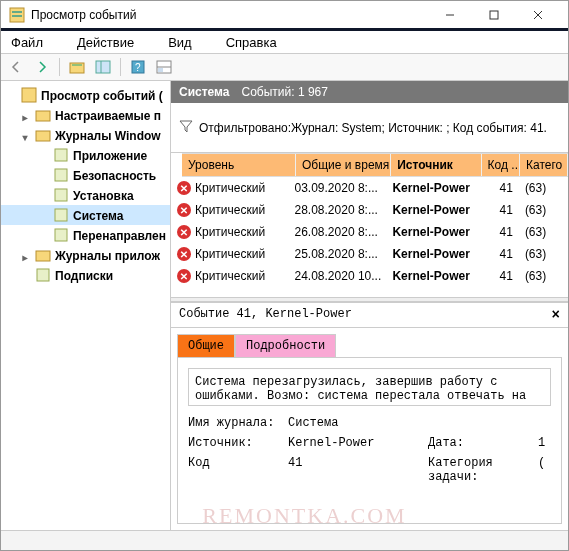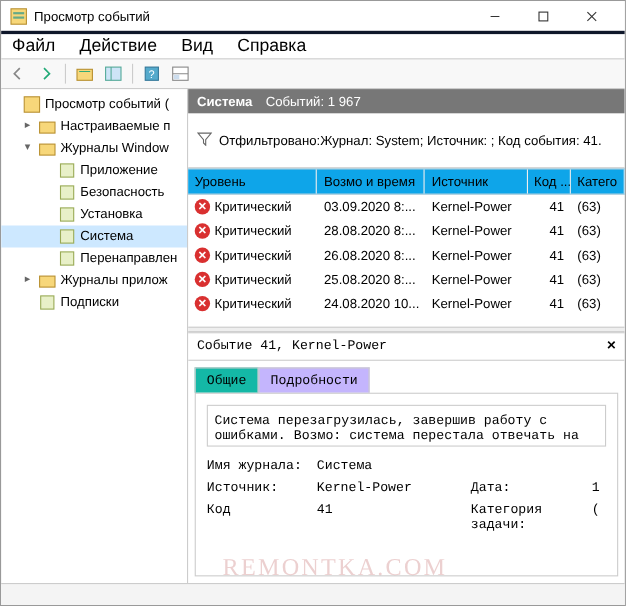--- a/index.html
+++ b/index.html
@@ -2,54 +2,54 @@
 <html><head>
 <meta charset="utf-8">
 <style>
 * { box-sizing: border-box; margin: 0; padding: 0; }
 body { font-family: "Segoe UI", Tahoma, sans-serif; font-size: 12px; background: #fff; width: 569px; height: 551px; overflow: hidden; border: 1px solid #999; }
 .titlebar { height: 30px; display: flex; align-items: center; padding: 0 8px; background: #fff; border-bottom: 3px solid #0f172a; }
 .titlebar .icon { width: 16px; height: 16px; margin-right: 6px; }
 .titlebar .title { flex: 1; font-size: 12px; }
 .winbtns { display: flex; gap: 0; }
 .winbtn { width: 44px; height: 28px; display: flex; align-items: center; justify-content: center; font-size: 10px; color: #333; }
-.menubar { height: 22px; display: flex; align-items: center; padding: 0 6px; gap: 14px; font-size: 16px; }
+.menubar { height: 22px; display: flex; align-items: center; padding: 0 6px; gap: 26px; font-size: 13px; }
 .menubar span { padding: 2px 4px; }
 .toolbar { height: 28px; border-top: 1px solid #ccc; border-bottom: 1px solid #ccc; display: flex; align-items: center; padding: 0 4px; gap: 4px; background: #f8f8f8; }
 .tbtn { width: 22px; height: 22px; display: flex; align-items: center; justify-content: center; border: 1px solid transparent; }
 .tsep { width: 1px; height: 18px; background: #ccc; margin: 0 2px; }
 .main { display: flex; height: calc(100% - 30px - 22px - 28px - 20px); }
 .tree { width: 170px; border-right: 1px solid #ccc; padding: 4px 0; overflow: hidden; }
-.tnode { display: flex; align-items: flex-start; padding: 2px 4px; white-space: nowrap; }
+.tnode { display: flex; align-items: flex-end; padding: 2px 4px; white-space: nowrap; font-weight: bold; }
 .tnode .exp { width: 12px; text-align: center; color: #666; font-size: 10px; }
 .tnode .ticon { width: 16px; height: 16px; margin: 0 4px; flex-shrink: 0; }
 .tnode.sel { background: #cde8ff; }
 .indent1 { padding-left: 18px; }
 .indent2 { padding-left: 36px; }
 .right { flex: 1; display: flex; flex-direction: column; overflow: hidden; }
 .hdr { background: #777; color: #fff; padding: 4px 8px; font-size: 12px; display: flex; gap: 12px; }
 .filterbar { padding: 16px 8px; border-bottom: 1px solid #ccc; display: flex; align-items: center; gap: 6px; }
 .grid { flex: 0 0 auto; }
-.ghead { display: flex; background: #0ea5e9; border-bottom: 1px solid #ddd; border-top: 1px solid #ddd; }
+.ghead { display: flex; background: #fdba74; border-bottom: 1px solid #ddd; border-top: 1px solid #ddd; margin-left: 11px; }
 .ghead > div { padding: 4px 6px; border-right: 1px solid #eee; font-size: 12px; white-space: nowrap; overflow: hidden; }
 .gbody { height: 120px; overflow-y: auto; }
 .grow { display: flex; padding: 2px 0; align-items: center; }
 .grow > div { padding: 2px 6px; font-size: 12px; white-space: nowrap; overflow: hidden; }
 .c0 { width: 120px; display: flex; align-items: center; gap: 4px; }
 .c1 { width: 100px; }
-.c2 { width: 95px; }
+.c2 { width: 95px; font-weight: bold; }
 .c3 { width: 40px; text-align: right; }
 .c4 { width: 50px; }
 .erricon { width: 14px; height: 14px; border-radius: 50%; background: #d93030; display: inline-flex; align-items: center; justify-content: center; color: #fff; font-size: 10px; font-weight: bold; flex-shrink: 0; }
 .splitter { height: 5px; background: #eee; border-top: 1px solid #ccc; border-bottom: 1px solid #ccc; }
 .detail { flex: 1; border-top: 1px solid #ccc; display: flex; flex-direction: column; overflow: hidden; font-family: Liberation Mono, monospace; }
 .dheader { padding: 4px 8px; display: flex; justify-content: space-between; border-bottom: 1px solid #ccc; font-size: 12px; }
 .tabs { display: flex; padding: 6px 6px 0 6px; gap: 0; }
-.tab { padding: 4px 10px; background: #14b8a6; border: 1px solid #ccc; border-bottom: none; font-size: 12px; }
-.tab.inactive { background: #c4b5fd; border-top: 1px solid #ccc; }
+.tab { padding: 4px 10px; background: #f97316; border: 1px solid #ccc; border-bottom: none; font-size: 12px; }
+.tab.inactive { background: #f9a8d4; border-top: 1px solid #ccc; }
 .tabbody { border: 1px solid #ccc; margin: 0 6px 6px 6px; padding: 10px; flex: 1; overflow: hidden; }
 .desc { border: 1px solid #ccc; padding: 6px; margin-bottom: 10px; font-size: 12px; height: 38px; overflow: hidden; }
 .props { display: grid; grid-template-columns: 100px 140px 110px 30px; row-gap: 6px; font-size: 12px; }
 .statusbar { height: 20px; border-top: 1px solid #ccc; background: #f4f4f4; }
 .watermark { position: absolute; bottom: 22px; left: 50%; transform: translateX(-50%); font-size: 22px; color: rgba(200,120,120,0.35); font-family: serif; letter-spacing: 2px; pointer-events:none;margin-left:20px; }
 </style>
 </head>
 <body>
 
 <div class="titlebar">
@@ -209,21 +209,21 @@
     </div>
     <div class="filterbar">
       <span><svg width="14" height="14">
             <path d="M1 2 H13 L8 8 V13 L6 11 V8 Z" fill="none" stroke="#666"></path>
           </svg></span>
       <span>Отфильтровано:Журнал: System; Источник: ; Код события: 41.</span>
     </div>
     <div class="grid">
       <div class="ghead">
         <div class="c0">Уровень</div>
-        <div class="c1">Возмо и время</div>
+        <div class="c1">Общие и время</div>
         <div class="c2">Источник</div>
         <div class="c3">Код ...</div>
         <div class="c4">Катего</div>
       </div>
       <div class="gbody" id="gbody">
           <div class="grow">
             <div class="c0">
               <span class="erricon">✕</span>
               <span>Критический</span>
             </div>

